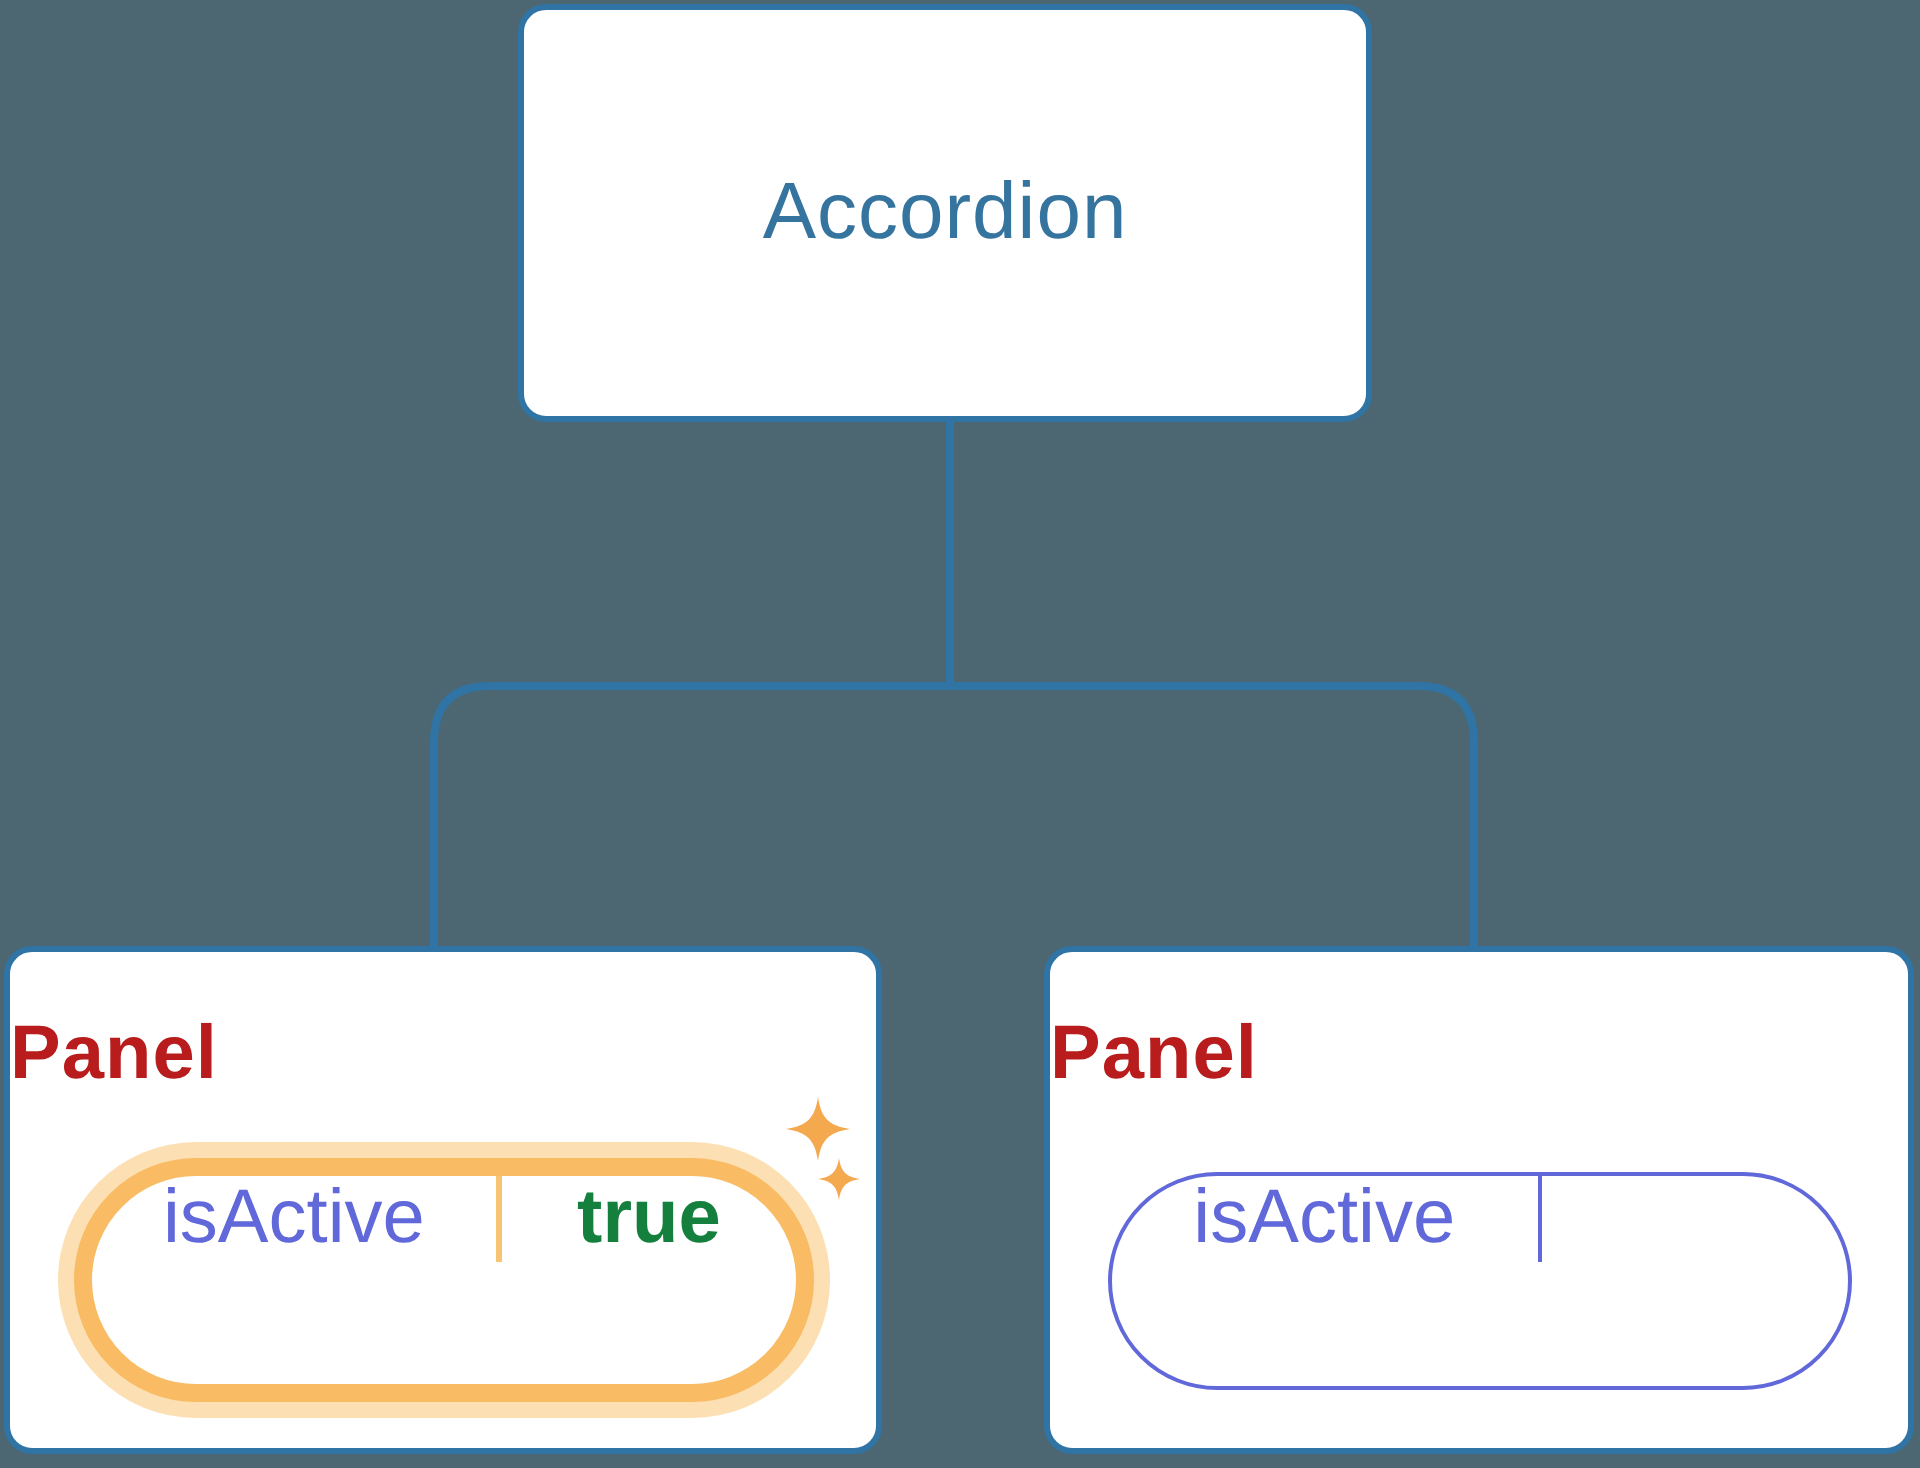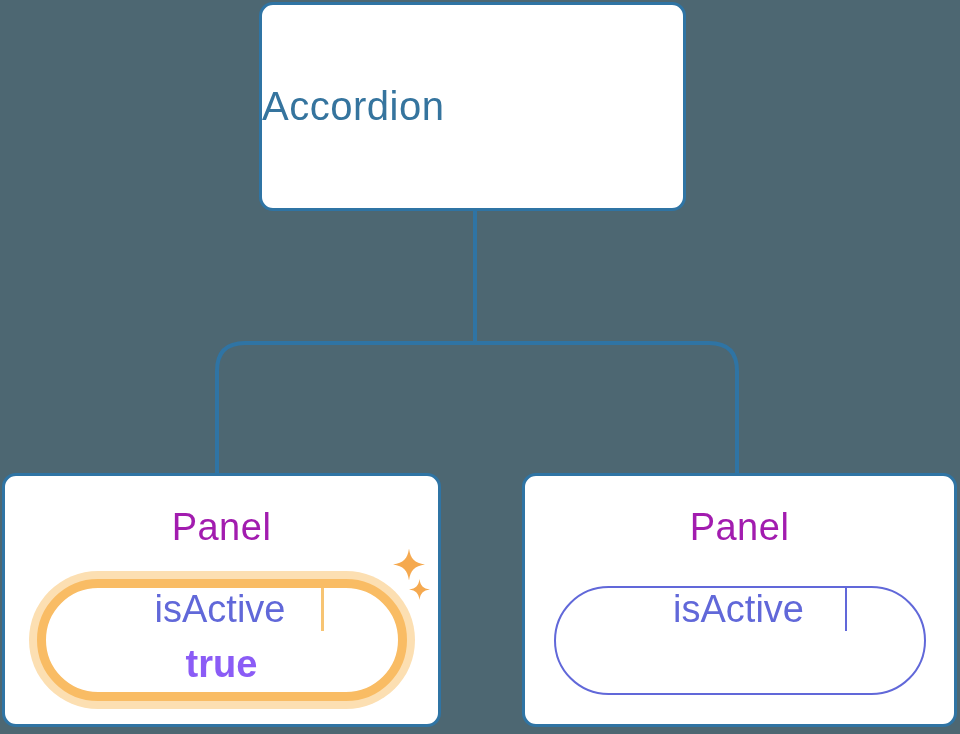--- a/index.html
+++ b/index.html
@@ -13,59 +13,58 @@
   .connectors { position: absolute; left: 0; top: 0; width: 960px; height: 734px; }
 
   .node {
     position: absolute;
     background: #FFFFFF;
     border: 3px solid #2F74A4;
     border-radius: 14px;
   }
   .root-node {
     left: 259px; top: 2px; width: 427px; height: 209px;
-    display: flex; align-items: center; 
+    display: flex; align-items: center; justify-content: center;
   }
   .root-label {
     color: #35749E; font-size: 40px; font-weight: 500; letter-spacing: 0.5px;
   }
 
   .panel { width: 439px; height: 254px; top: 473px; }
   .panel-left  { left: 2px; }
   .panel-right { left: 522px; width: 435px; }
 
   .panel-title {
     position: absolute; top: 30px; left: 0; width: 100%;
-    text-align: center;
-    color: #a21caf; font-size: 38px; font-weight: 400; letter-spacing: 0.5px;
+    text-align: left;
+    color: #b91c1c; font-size: 38px; font-weight: 700; letter-spacing: 0.5px;
   }
 
   .pill {
     position: absolute; left: 50%; transform: translateX(-50%);
-    display: flex; align-items: center;
+    display: flex; align-items: flex-start;
     background: #FFFFFF;
     border-radius: 999px;
     overflow: hidden;
-    flex-direction: column;
   }
   .pill .cell {
     display: flex; align-items: center; justify-content: center;
     font-size: 38px; color: #6168D9;
   }
   .pill .cell.name  { width: 58.5%; }
   .pill .cell.value { width: 41.5%; }
 
   .pill.active {
     top: 103px;
     width: 370px; height: 122px;
     border: 9px solid #F9BC64;
     box-shadow: 0 0 0 8px #FCDFB2;
   }
   .pill.active .cell.name { border-right: 3px solid #F7C473; }
-  .pill.active .cell.value { font-weight: bold; color: #8b5cf6; margin-top: 12px; }
+  .pill.active .cell.value { font-weight: bold; color: #15803d; }
 
   .pill.inactive {
     top: 110px;
     width: 372px; height: 109px;
     border: 2px solid #6168D9;
   }
   .pill.inactive .cell.name { border-right: 2px solid #6168D9; }
 
   .sparkle { position: absolute; z-index: 3; }
   .sparkle-big   { left: 388px; top: 72px;  width: 32px; height: 33px; }

